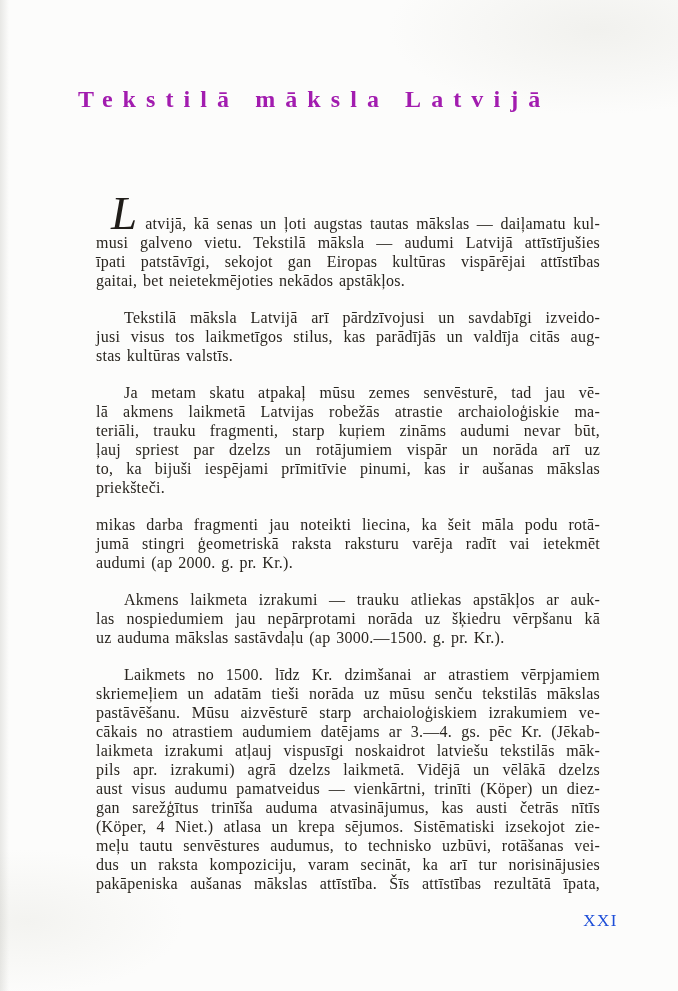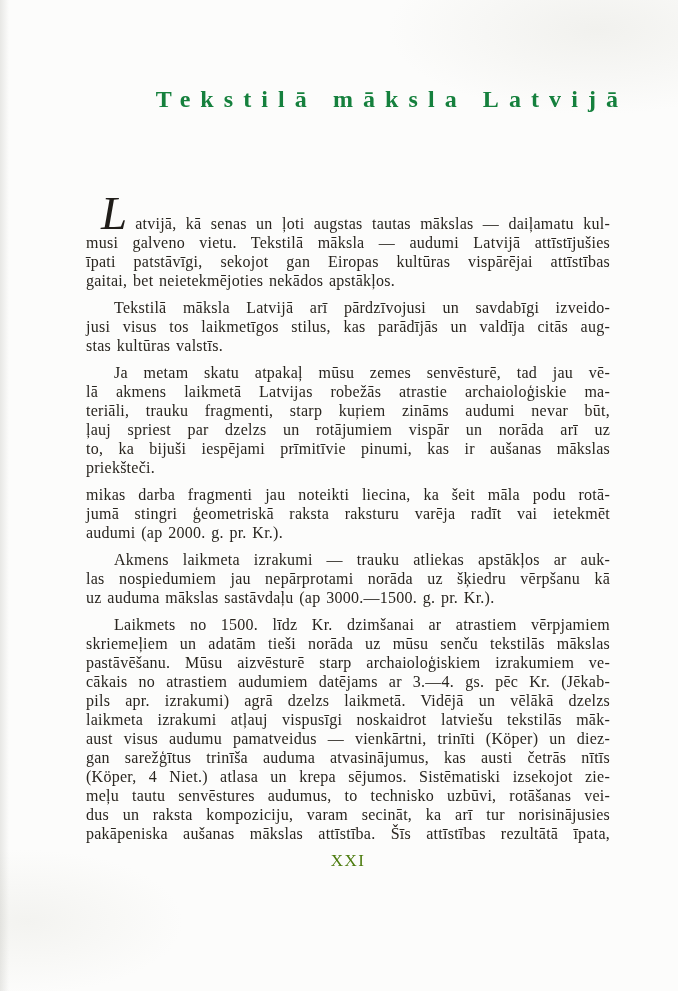--- a/index.html
+++ b/index.html
@@ -21,57 +21,57 @@
   }
   .page-inner {
     position: absolute;
     left: 78px;
     top: 0;
     width: 540px;
   }
   .title {
     margin: 0;
     padding-top: 86px;
-    text-align: right;
+    text-align: left;
     font-size: 24px;
     font-weight: bold;
     letter-spacing: 0.42em;
     margin-right: -0.42em;
-    color: #15803d;
+    color: #a21caf;
     white-space: nowrap;
   }
   .body-text {
     margin-top: 100px;
     font-size: 16px;
     line-height: 19px;
     letter-spacing: 0.25px;
     word-spacing: 1.5px;
   }
-  .para { margin: 8px; }
+  .para { margin: 18px; }
   .line {
     text-align: justify;
     text-align-last: justify;
   }
   .line.no-just-last { text-align-last: left; }
   .line.indent { text-indent: 28px; }
   .drop-cap {
     font-style: italic;
     font-size: 47px;
     line-height: 0;
     letter-spacing: 1px;
     margin-left: 15px;
     margin-right: 7px;
     color: #201d19;
   }
   .page-num {
     margin-top: 1px;
-    text-align: center;
+    text-align: right;
     font-size: 17px;
     letter-spacing: 1.5px;
-    color: #4d7c0f;
+    color: #1d4ed8;
   }
 </style>
 </head>
 <body>
 
 <div class="page-inner">
   <h1 class="title">Tekstilā māksla Latvijā</h1>
 
   <div class="body-text">
       <div class="para">
@@ -101,22 +101,22 @@
       <div class="para">
         <div class="line indent">Akmens laikmeta izrakumi — trauku atliekas apstākļos ar auk-</div>
         <div class="line">las nospiedumiem jau nepārprotami norāda uz šķiedru vērpšanu kā</div>
         <div class="line no-just-last">uz auduma mākslas sastāvdaļu (ap 3000.—1500. g. pr. Kr.).</div>
       </div>
       <div class="para">
         <div class="line indent">Laikmets no 1500. līdz Kr. dzimšanai ar atrastiem vērpjamiem</div>
         <div class="line">skriemeļiem un adatām tieši norāda uz mūsu senču tekstilās mākslas</div>
         <div class="line">pastāvēšanu. Mūsu aizvēsturē starp archaioloģiskiem izrakumiem ve-</div>
         <div class="line">cākais no atrastiem audumiem datējams ar 3.—4. gs. pēc Kr. (Jēkab-</div>
+        <div class="line">laikmeta izrakumi atļauj vispusīgi noskaidrot latviešu tekstilās māk-</div>
         <div class="line">pils apr. izrakumi) agrā dzelzs laikmetā. Vidējā un vēlākā dzelzs</div>
-        <div class="line">laikmeta izrakumi atļauj vispusīgi noskaidrot latviešu tekstilās māk-</div>
         <div class="line">aust visus audumu pamatveidus — vienkārtni, trinīti (Köper) un diez-</div>
         <div class="line">gan sarežģītus trinīša auduma atvasinājumus, kas austi četrās nītīs</div>
         <div class="line">(Köper, 4 Niet.) atlasa un krepa sējumos. Sistēmatiski izsekojot zie-</div>
         <div class="line">meļu tautu senvēstures audumus, to technisko uzbūvi, rotāšanas vei-</div>
         <div class="line">dus un raksta kompoziciju, varam secināt, ka arī tur norisinājusies</div>
         <div class="line">pakāpeniska aušanas mākslas attīstība. Šīs attīstības rezultātā īpata,</div>
       </div>
     </div>
 
   <div class="page-num">XXI</div>

